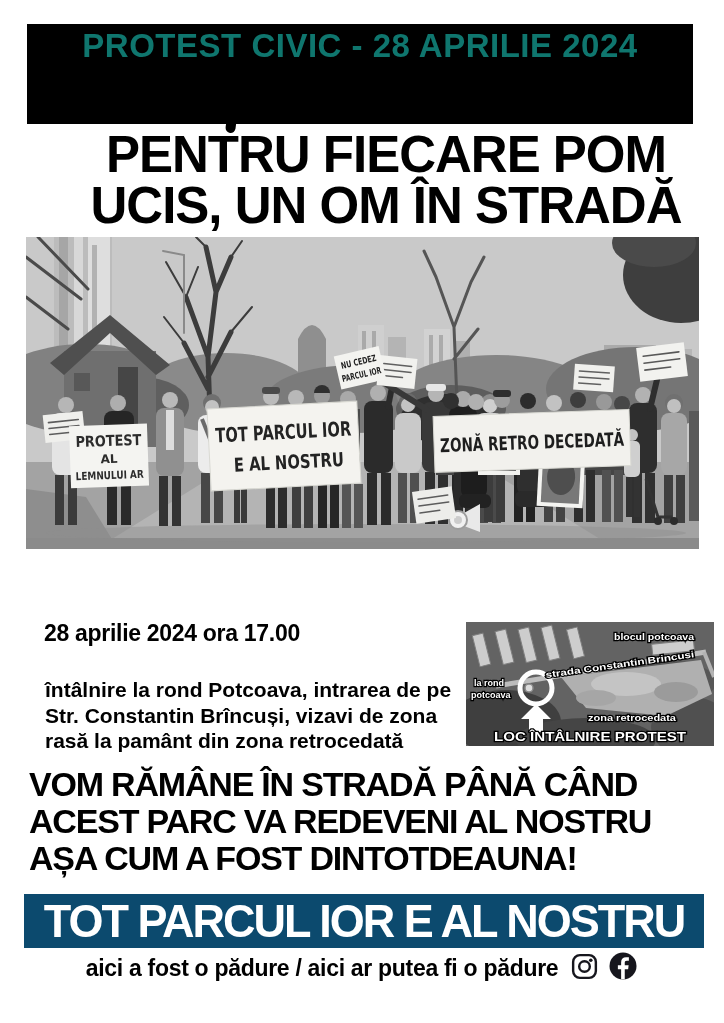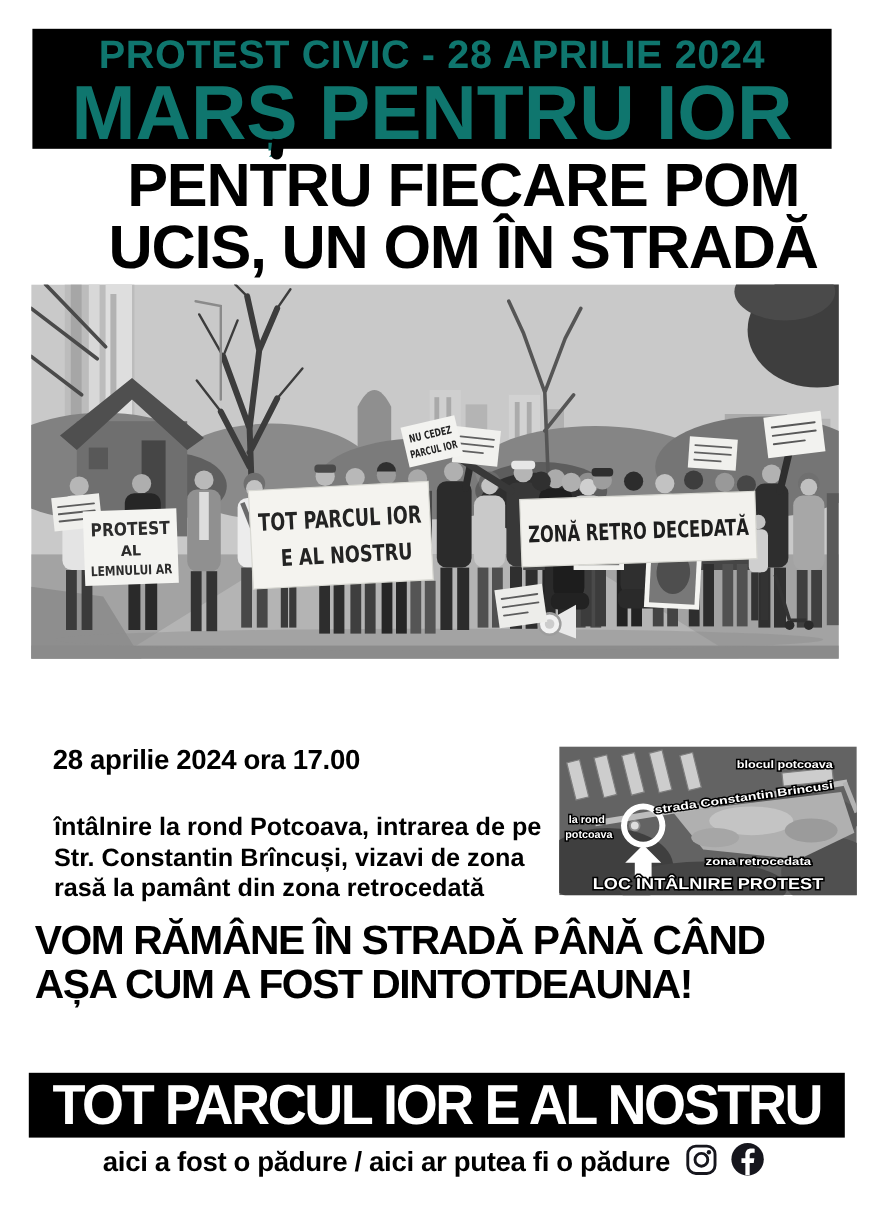--- a/index.html
+++ b/index.html
@@ -21,38 +21,37 @@
   .headline div { white-space:nowrap; }
   .photo-wrap { position:absolute; left:26px; top:237px; width:673px; height:312px; }
   .intro { position:absolute; left:45px; top:559px; font-weight:bold; font-size:25px; line-height:33px; letter-spacing:.2px; }
   .intro div { white-space:nowrap; }
   .date-line { position:absolute; left:44px; top:620px; font-weight:bold; font-size:23px; letter-spacing:-.3px; white-space:nowrap; }
   .meeting { position:absolute; left:45px; top:677px; font-weight:bold; font-size:21px; line-height:25.5px; }
   .meeting div { white-space:nowrap; }
   .map-wrap { position:absolute; left:466px; top:622px; width:248px; height:124px; }
   .statement { position:absolute; left:29px; top:766px; font-weight:bold; font-size:34px; line-height:37px; letter-spacing:-1.2px; }
   .statement div { white-space:nowrap; }
-  .bottom-bar { position:absolute; left:24px; top:894px; width:680px; height:54px; background:#000000; color:#fff;
+  .bottom-bar { position:absolute; left:24px; top:894px; width:680px; height:54px; background:#0c4a6e; color:#fff;
                 display:flex; align-items:center; justify-content:center; }
   .bottom-bar-text { font-weight:bold; font-size:45px; letter-spacing:-2px; white-space:nowrap; transform:scaleY(1.04); }
   .footer { position:absolute; left:0; top:951px; width:724px; display:flex; align-items:center; justify-content:center; gap:12px; }
   .footer-text { font-weight:bold; font-size:23px; letter-spacing:-.3px; white-space:nowrap; }
   .social { display:flex; gap:9px; align-items:center; }
   svg text { font-family:"DejaVu Sans","Liberation Sans",sans-serif; }
   .map-label { font-family:"Liberation Sans",sans-serif; font-weight:bold; fill:#fff;
                paint-order:stroke; stroke:#000; stroke-width:2.4px; }
 </style>
 </head>
 <body>
 
 <div class="poster">
 
   <div class="header-box">
     <div class="header-line1">PROTEST CIVIC - 28 APRILIE 2024</div>
-    <div class="header-line2">MARȘ PENTRU IOR</div>
   </div>
   <div class="s-comma"></div>
 
   <div class="headline">
     <div>PENTRU FIECARE POM</div>
     <div>UCIS, UN OM ÎN STRADĂ</div>
   </div>
 
   <div class="photo-wrap">
     <svg width="673" height="312" viewBox="0 0 673 312">
@@ -352,20 +351,21 @@
         <text x="8" y="64" font-size="9" class="map-label">la rond</text>
         <text x="5" y="76" font-size="9" class="map-label">potcoava</text>
         <text x="122" y="99" font-size="9" class="map-label" textLength="88" lengthAdjust="spacingAndGlyphs">zona retrocedata</text>
         <text x="124" y="119" font-size="13" class="map-label" text-anchor="middle" textLength="192" lengthAdjust="spacingAndGlyphs">LOC ÎNTÂLNIRE PROTEST</text>
       </g>
     </svg>
   </div>
 
   <div class="statement">
     <div>VOM RĂMÂNE ÎN STRADĂ PÂNĂ CÂND</div>
+    <div>ACEST PARC VA REDEVENI AL NOSTRU</div>
     <div>AȘA CUM A FOST DINTOTDEAUNA!</div>
   </div>
 
   <div class="bottom-bar">
     <div class="bottom-bar-text">TOT PARCUL IOR E AL NOSTRU</div>
   </div>
 
   <div class="footer">
     <div class="footer-text">aici a fost o pădure / aici ar putea fi o pădure</div>
     <div class="social">

